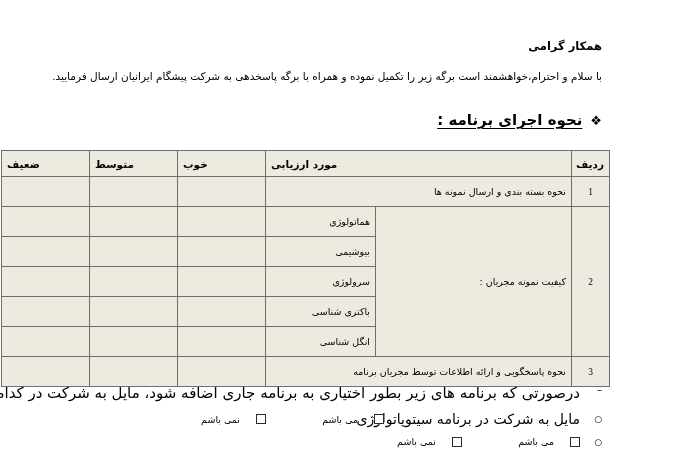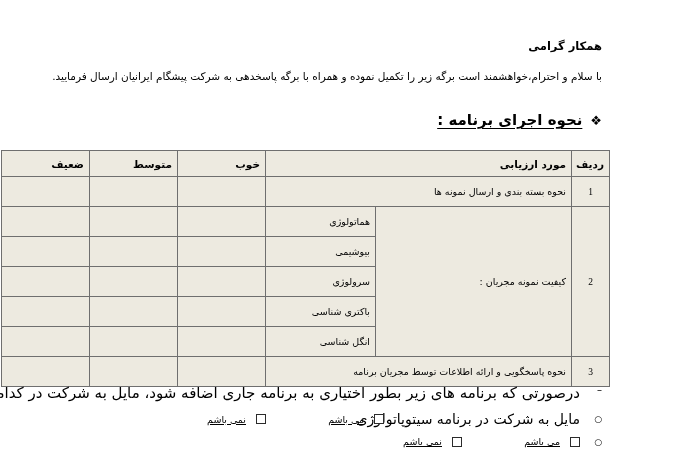--- a/index.html
+++ b/index.html
@@ -84,21 +84,21 @@
     font-weight: normal;
     padding: 0 5px;
     height: 30px;
     box-sizing: border-box;
     background: #EDEAE0;
     vertical-align: middle;
   }
   table.eval-table th {
     font-weight: bold;
     font-size: 10.5px;
-    text-align: right;
+    text-align: left;
     height: 26px;
   }
   td.rank-cell {
     background: #ffffff;
   }
   td.idx-cell {
     text-align: center;
     font-size: 11px;
     font-family: "Liberation Serif", serif;
   }
@@ -169,23 +169,22 @@
   .option-label {
     width: 196px;
     flex: none;
     text-align: right;
     font-size: 14px;
   }
   .choice {
     display: flex;
     flex-direction: row;
     align-items: center;
-    gap: 10px;
+    gap: 16px;
     font-size: 9.5px;
-    text-decoration: underline;
   }
   .choice-yes { width: 118px; flex: none; }
   .choice-no  { width: 118px; flex: none; }
   .checkbox-glyph {
     display: inline-block;
     width: 8px;
     height: 8px;
     border: 1px solid #2b2b2b;
     background: #ffffff;
     flex: none;

